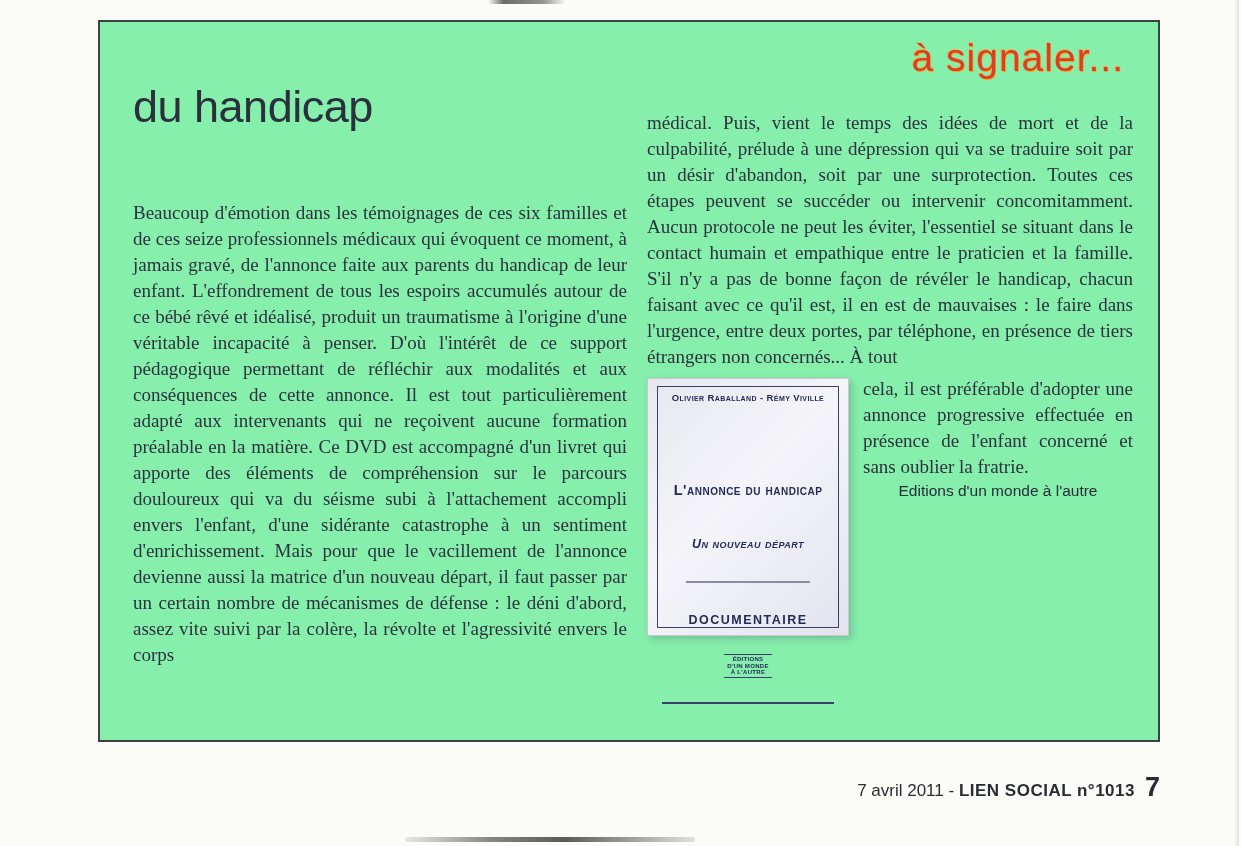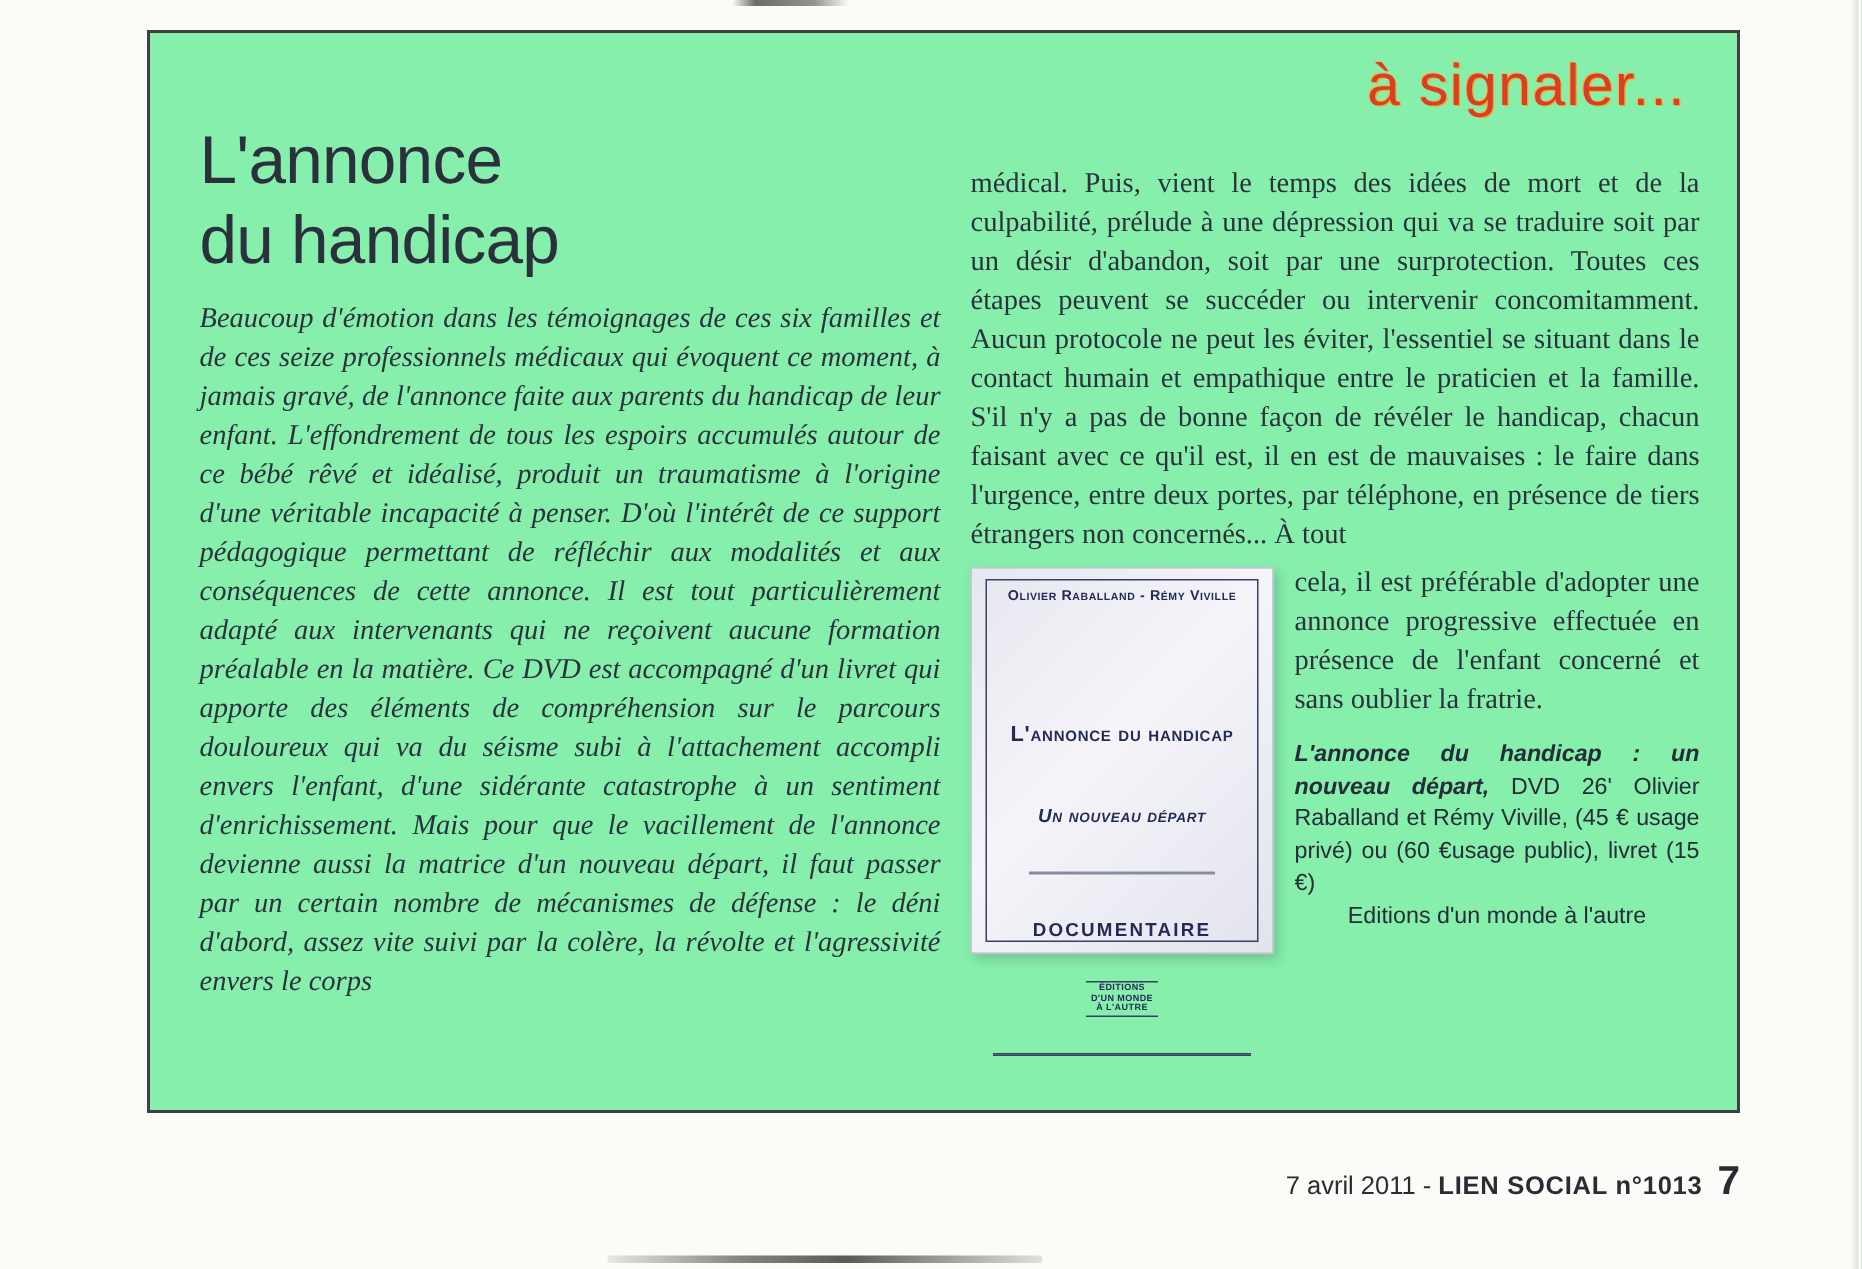--- a/index.html
+++ b/index.html
@@ -46,21 +46,21 @@
     font-size:45px; line-height:53px; letter-spacing:-0.5px;
     color:#2b313c; font-weight:400;
   }
 
   .col { position:absolute; color:#2c323d; }
   .body-text {
     font-family:"Liberation Serif", serif;
     font-size:19px; line-height:26px;
     text-align:justify;
   }
-  .col-left  { left:33px;  top:178px; width:494px;font-style:italic; }
+  .col-left  { left:33px;  top:178px; width:494px; }
   .col-right { left:547px; top:88px;  width:486px; }
 
   .wrap-section { margin-top:6px; }
   .wrap-section::after { content:""; display:block; clear:both; }
 
   
   .dvd-cover {
     float:left; width:202px; height:258px;
     margin:2px 14px 6px 0;
     background:linear-gradient(135deg,#e7e7f0 0%, #f4f4f9 45%, #e3e3ee 100%);
@@ -133,21 +133,20 @@
 
 <div class="scan-mark-top"></div>
 <div class="scan-mark-bottom"></div>
 <div class="scan-edge-right"></div>
 
 <div class="page-box">
 
   <div class="kicker">à signaler...</div>
 
   <div class="article-title">
-    <div>L'annonce</div>
     <div>du handicap</div>
   </div>
 
   <div class="col col-left body-text">Beaucoup d'émotion dans les témoignages de ces six familles et de ces seize professionnels médicaux qui évoquent ce moment, à jamais gravé, de l'annonce faite aux parents du handicap de leur enfant. L'effondrement de tous les espoirs accumulés autour de ce bébé rêvé et idéalisé, produit un traumatisme à l'origine d'une véritable incapacité à penser. D'où l'intérêt de ce support pédagogique permettant de réfléchir aux modalités et aux conséquences de cette annonce. Il est tout particulièrement adapté aux intervenants qui ne reçoivent aucune formation préalable en la matière. Ce DVD est accompagné d'un livret qui apporte des éléments de compréhension sur le parcours douloureux qui va du séisme subi à l'attachement accompli envers l'enfant, d'une sidérante catastrophe à un sentiment d'enrichissement. Mais pour que le vacillement de l'annonce devienne aussi la matrice d'un nouveau départ, il faut passer par un certain nombre de mécanismes de défense : le déni d'abord, assez vite suivi par la colère, la révolte et l'agressivité envers le corps</div>
 
   <div class="col col-right">
     <p class="body-text">médical. Puis, vient le temps des idées de mort et de la culpabilité, prélude à une dépression qui va se traduire soit par un désir d'abandon, soit par une surprotection. Toutes ces étapes peuvent se succéder ou intervenir concomitamment. Aucun protocole ne peut les éviter, l'essentiel se situant dans le contact humain et empathique entre le praticien et la famille. S'il n'y a pas de bonne façon de révéler le handicap, chacun faisant avec ce qu'il est, il en est de mauvaises : le faire dans l'urgence, entre deux portes, par téléphone, en présence de tiers étrangers non concernés... À tout</p>
 
     <div class="wrap-section">
 
@@ -198,23 +197,20 @@
             <div>ÉDITIONS</div>
             <div>D'UN MONDE</div>
             <div>À L'AUTRE</div>
           </div>
           <div class="dvd-bottom-rule"></div>
         </div>
       </div>
 
       <p class="body-text">cela, il est préférable d'adopter une annonce progressive effectuée en présence de l'enfant concerné et sans oublier la fratrie.</p>
 
-      <p class="caption">
-        <span class="caption-lead">L'annonce du handicap : un nouveau départ, </span><span>DVD 26' Olivier Raballand et Rémy Viville, (45 € usage privé) ou (60 €usage public), livret (15 €)</span>
-      </p>
       <div class="caption caption-line" style="margin-top:0;">Editions d'un monde à l'autre</div>
 
     </div>
   </div>
 </div>
 
 <div class="footer">
   <span class="footer-date">7 avril 2011 - </span>
   <span class="footer-mag">LIEN SOCIAL n°1013</span>
   <span class="footer-page">7</span>

